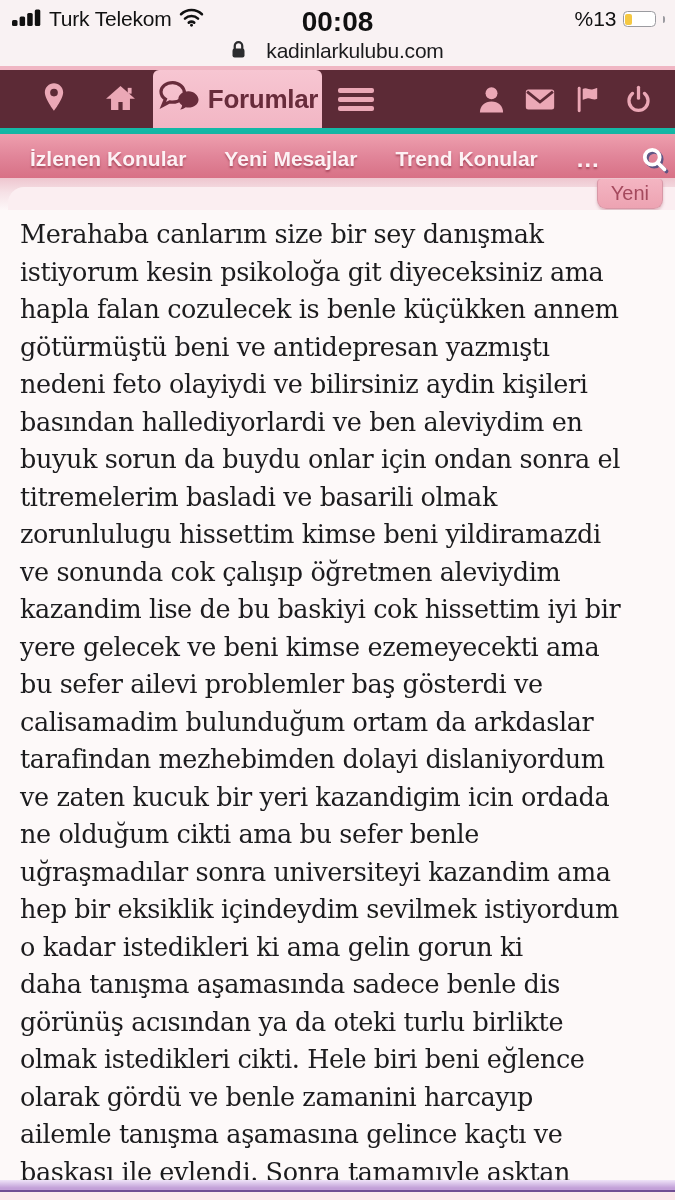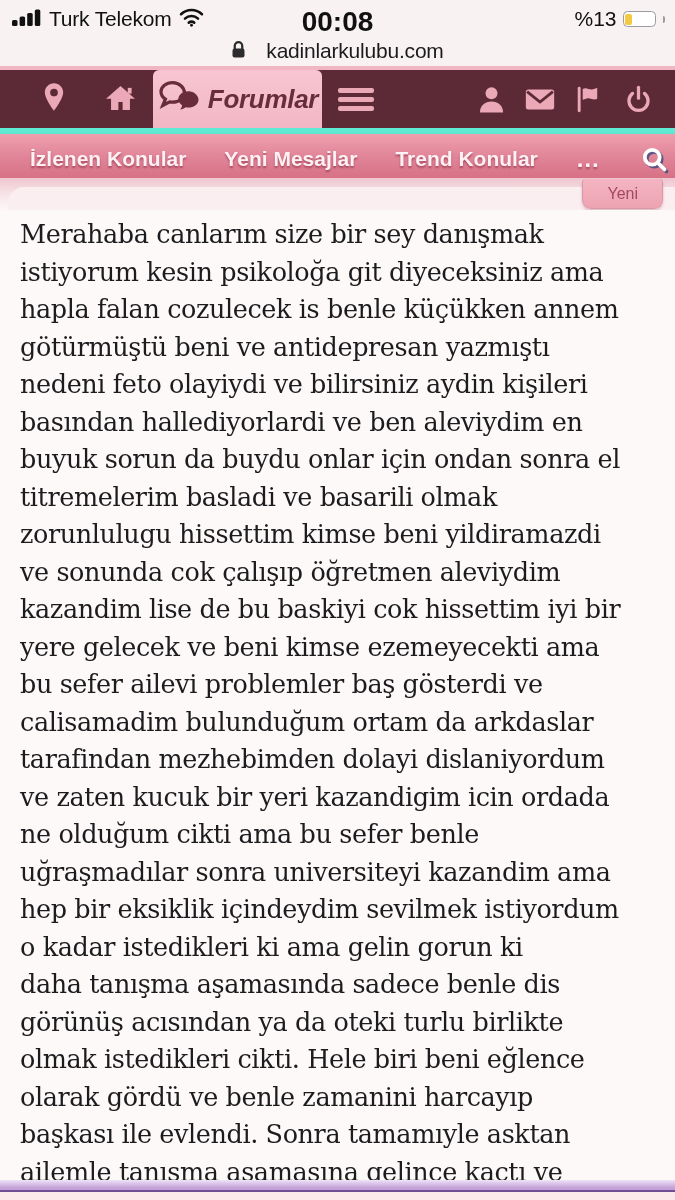--- a/index.html
+++ b/index.html
@@ -1,18 +1,18 @@
 <!DOCTYPE html>
 <html><head>
 <meta charset="utf-8">
 <style>
   * { margin:0; padding:0; box-sizing:border-box; }
   html,body { width:675px; height:1200px; background:#fdf9f9; }
   body { font-family:"Liberation Sans", sans-serif; }
-  .screen { position:relative; width:675px; height:1200px; overflow:hidden; background:#5eead4; }
+  .screen { position:relative; width:675px; height:1200px; overflow:hidden; background:#14b8a6; }
 
   
   .statusbar { position:absolute; top:0; left:0; right:0; height:36px; background:#f9f2f3; }
   .sb-left { position:absolute; left:12px; top:7px; display:flex; align-items:center; gap:7px; }
   .carrier { font-size:21px; color:#111; letter-spacing:-0.2px; }
   .sb-time { position:absolute; left:50%; transform:translateX(-50%); top:6px; font-size:28px; font-weight:700; color:#111; }
   .sb-right { position:absolute; right:10px; top:7px; display:flex; align-items:center; gap:6px; }
   .batt-pct { font-size:21px; color:#111; }
   .batt { position:relative; width:33px; height:16px; border:1.5px solid #9b9ba0; border-radius:4.5px; background:#fff; }
   .batt-fill { position:absolute; left:1.5px; top:1.5px; bottom:1.5px; width:7px; background:#f5c842; border-radius:2px; }
@@ -23,21 +23,21 @@
             display:flex; align-items:center; justify-content:center; gap:20px; }
   .url-text { font-size:21px; color:#1b1b1d; letter-spacing:-0.2px; }
 
   
   .header { position:absolute; top:66px; left:0; right:0; height:62px; background:#5c2a36; border-top:4px solid #f0b6c3; }
   .hdr-icon-btn { position:absolute; top:0; height:58px; display:flex; align-items:center; justify-content:center; }
   .btn-pin  { left:32px; width:44px; }
   .btn-home { left:96px; width:48px; }
   .tab-forumlar { position:absolute; left:153px; top:0; width:169px; height:58px;
                   background:linear-gradient(180deg,#f7c6d2 0%, #f2b6c4 100%);
-                  border-radius:6px 6px 0 0; display:flex; align-items:center; justify-content:center; gap:7px;font-style:italic; }
+                  border-radius:6px 6px 0 0; display:flex; align-items:center; justify-content:center; gap:7px; }
   .tab-forumlar .tab-label { font-size:26px; font-weight:700; color:#682c3b; letter-spacing:-0.3px; }
   .btn-menu { left:334px; width:44px; flex-direction:column; gap:4px; justify-content:center; }
   .btn-menu span { display:block; width:36px; height:5px; border-radius:2px; background:#eba8b6; }
   .hdr-right { position:absolute; right:22px; top:0; height:58px; display:flex; align-items:center; gap:19px; }
   .hdr-right .hdr-icon-slot { display:flex; align-items:center; justify-content:center; width:30px; }
 
   
   .nav { position:absolute; top:128px; left:0; right:0; height:50px;
          background:linear-gradient(180deg,#ee9fae 0%, #e18599 45%, #d56b80 100%);
          display:flex; align-items:center; padding-left:30px;
@@ -46,26 +46,26 @@
               text-shadow:0 2px 2px rgba(130,35,55,0.55); }
   .nav-dots { font-size:24px; letter-spacing:2px; }
   .nav-search { margin-left:auto; margin-right:34px; display:flex; align-items:center; }
   .nav-search svg { filter:drop-shadow(2px 2.5px 0 rgba(62,74,128,0.8)); }
 
   
   .substrip { position:absolute; top:178px; left:0; right:0; height:32px;
               background:linear-gradient(180deg,#eec6cf 0%, #f6e1e6 45%, #fdf7f8 100%); }
   .panel-edge { position:absolute; left:8px; right:0; top:9px; bottom:0;
                 background:#fbeef1; border-radius:16px 0 0 0; }
-  .yeni-badge { position:absolute; right:12px; top:1px; height:30px; padding:0 24px;
+  .yeni-badge { position:absolute; right:12px; top:1px; height:30px; padding:0 13px;
                 display:flex; align-items:center;
                 background:linear-gradient(180deg,#f4b5c2 0%, #eda3b2 100%);
                 border:1px solid #d897a6; border-top:none;
                 border-radius:4px 4px 9px 9px; box-shadow:0 2px 3px rgba(170,90,110,0.35);
-                font-size:16px; color:#a4495d;margin-left:44px; }
+                font-size:20px; color:#a4495d;margin-left:44px; }
 
   
   .post { position:absolute; top:210px; left:0; right:0; height:972px; padding:6px 20px 16px 20px;
           background:#fdf9f9; font-family:"DejaVu Serif", serif; color:#1c1c1e; }
   .post-line { font-size:25.5px; line-height:37.5px; letter-spacing:-0.4px; white-space:nowrap; }
 
   
   .bottombar { position:absolute; top:1180px; left:0; right:0; height:12px;
                background:linear-gradient(180deg,#efe4f8 0%, #c2a0d8 80%);
                border-bottom:2.5px solid #6f4d93; }
@@ -212,20 +212,20 @@
       <div class="post-line">tarafindan mezhebimden dolayi dislaniyordum</div>
       <div class="post-line">ve zaten kucuk bir yeri kazandigim icin ordada</div>
       <div class="post-line">ne olduğum cikti ama bu sefer benle</div>
       <div class="post-line">uğraşmadılar sonra universiteyi kazandim ama</div>
       <div class="post-line">hep bir eksiklik içindeydim sevilmek istiyordum</div>
       <div class="post-line">o kadar istedikleri ki ama gelin gorun ki</div>
       <div class="post-line">daha tanışma aşamasında sadece benle dis</div>
       <div class="post-line">görünüş acısından ya da oteki turlu birlikte</div>
       <div class="post-line">olmak istedikleri cikti. Hele biri beni eğlence</div>
       <div class="post-line">olarak gördü ve benle zamanini harcayıp</div>
+      <div class="post-line">ailemle tanışma aşamasına gelince kaçtı ve</div>
       <div class="post-line">başkası ile evlendi. Sonra tamamıyle asktan</div>
-      <div class="post-line">ailemle tanışma aşamasına gelince kaçtı ve</div>
     </div>
 
   <div class="bottombar"></div>
   <div class="bottomstrip"></div>
 
 </div>
 
 </body></html>

